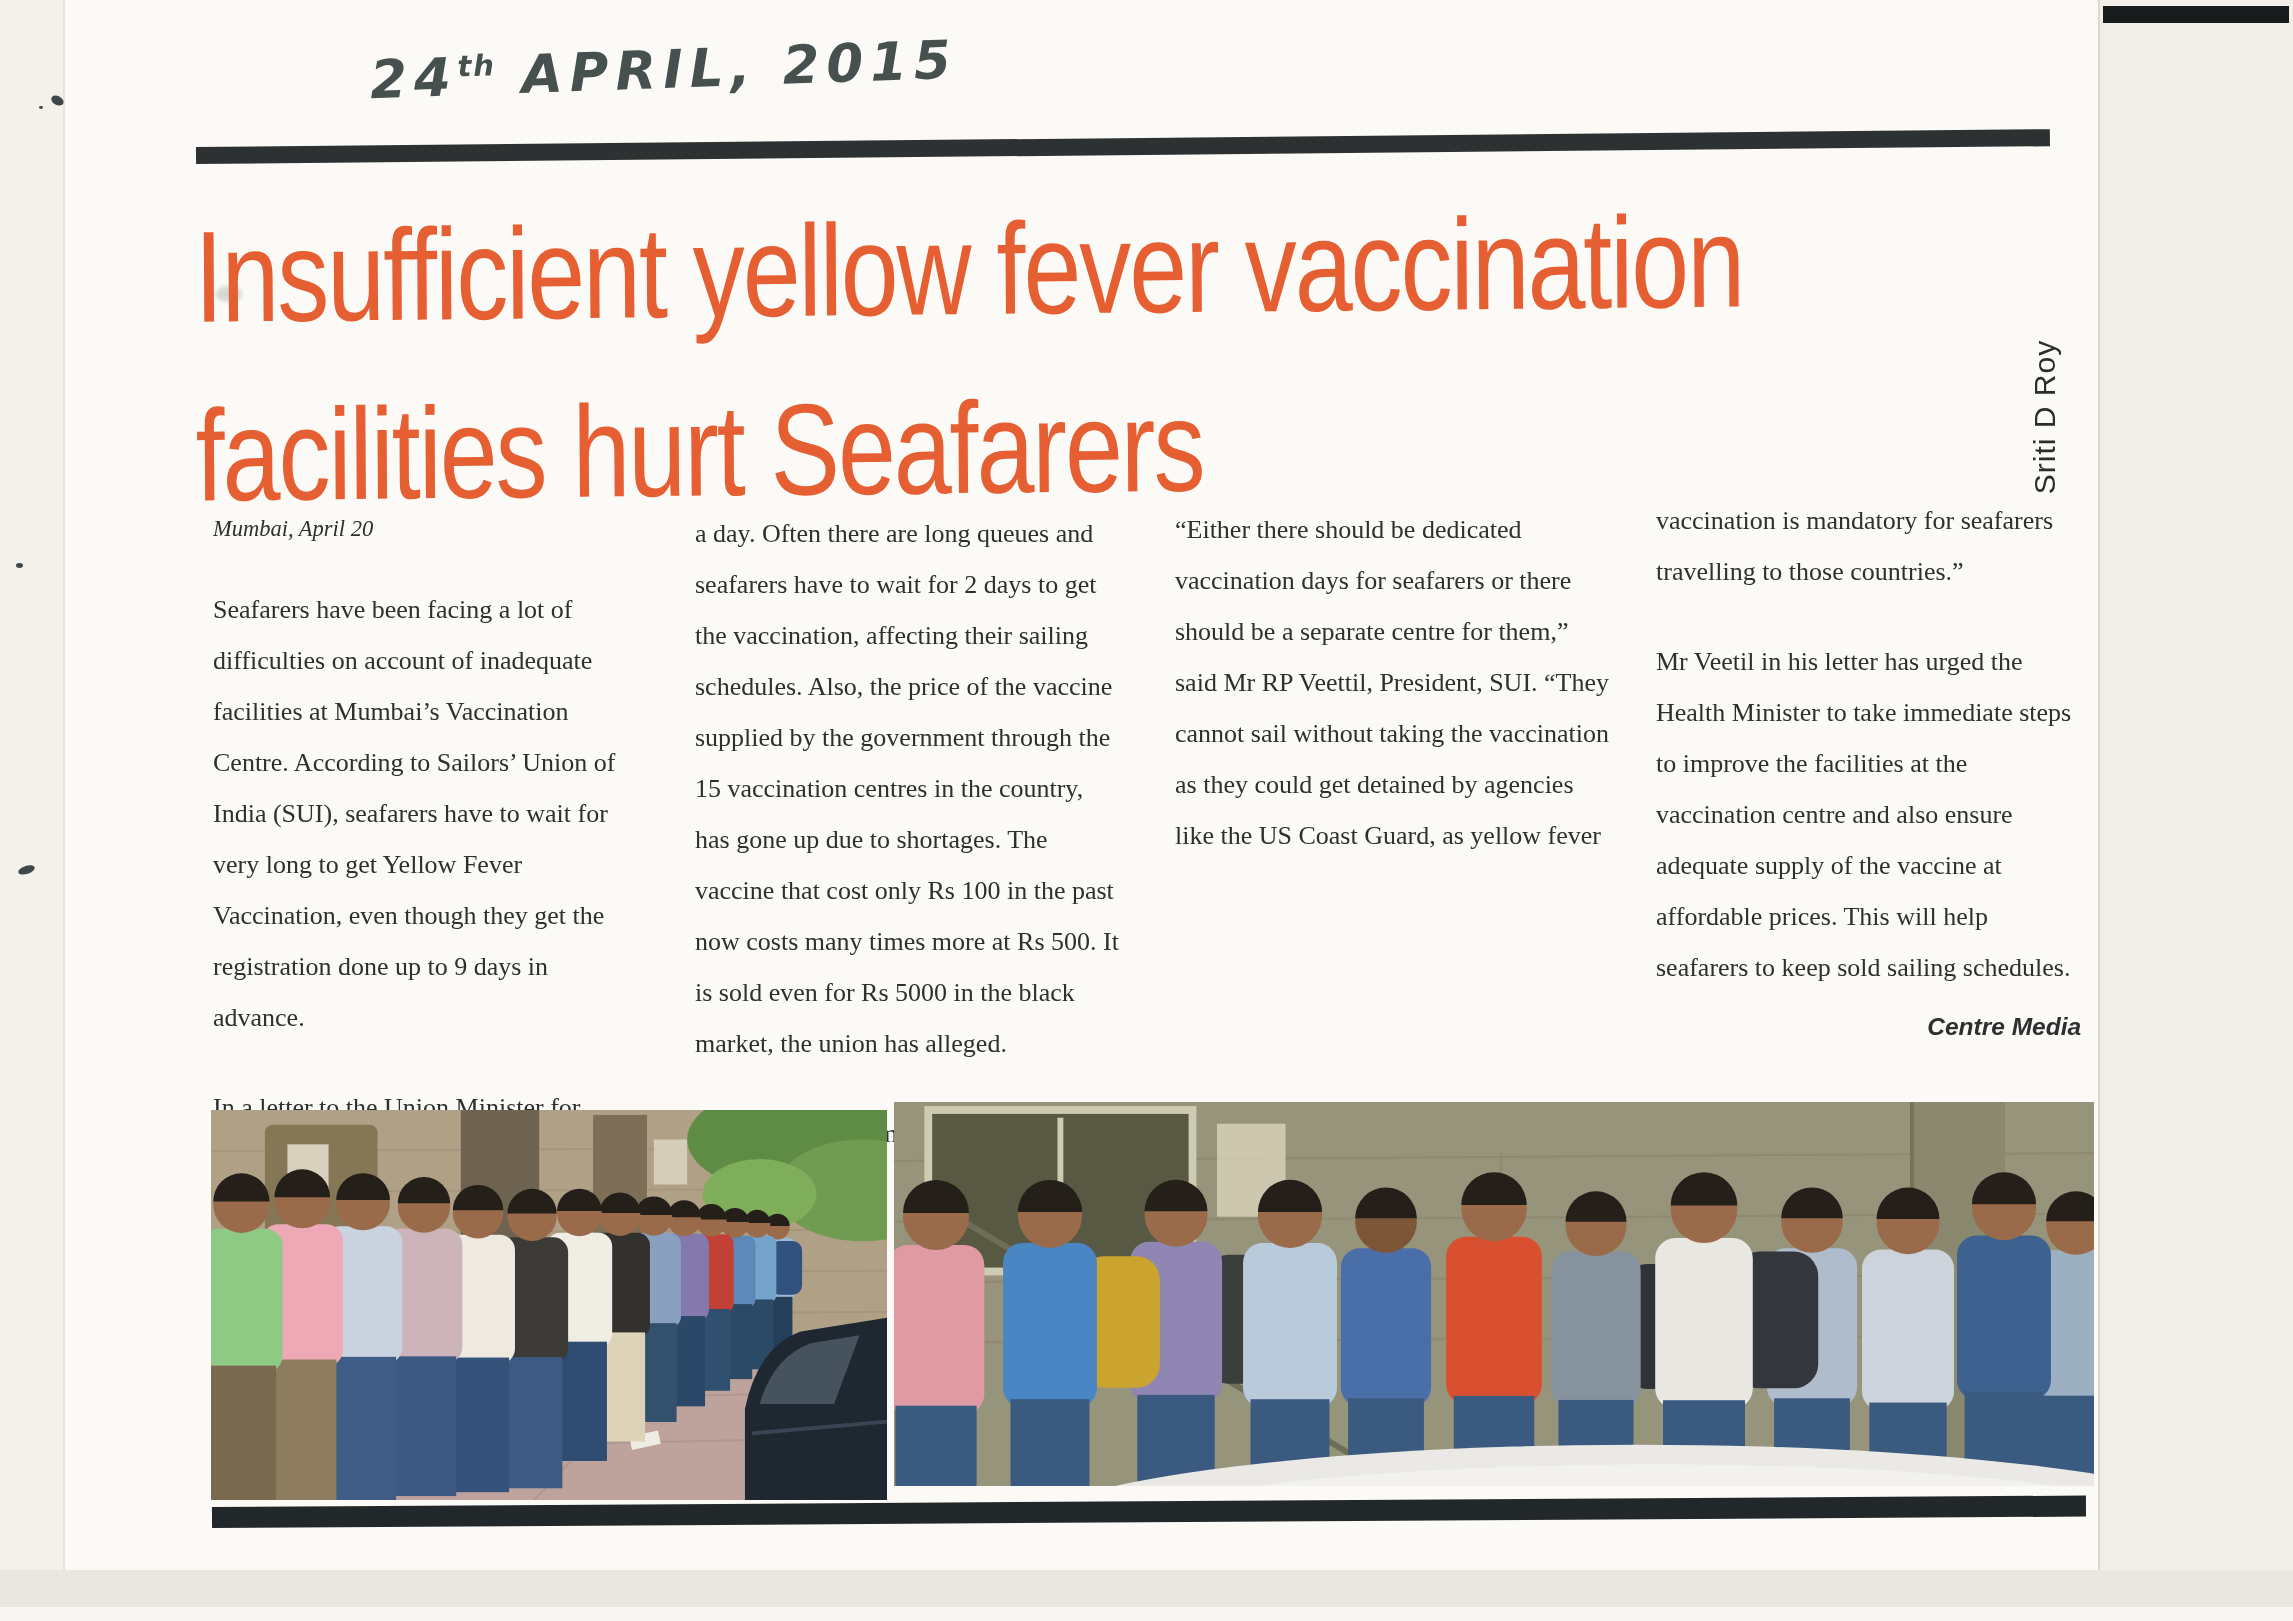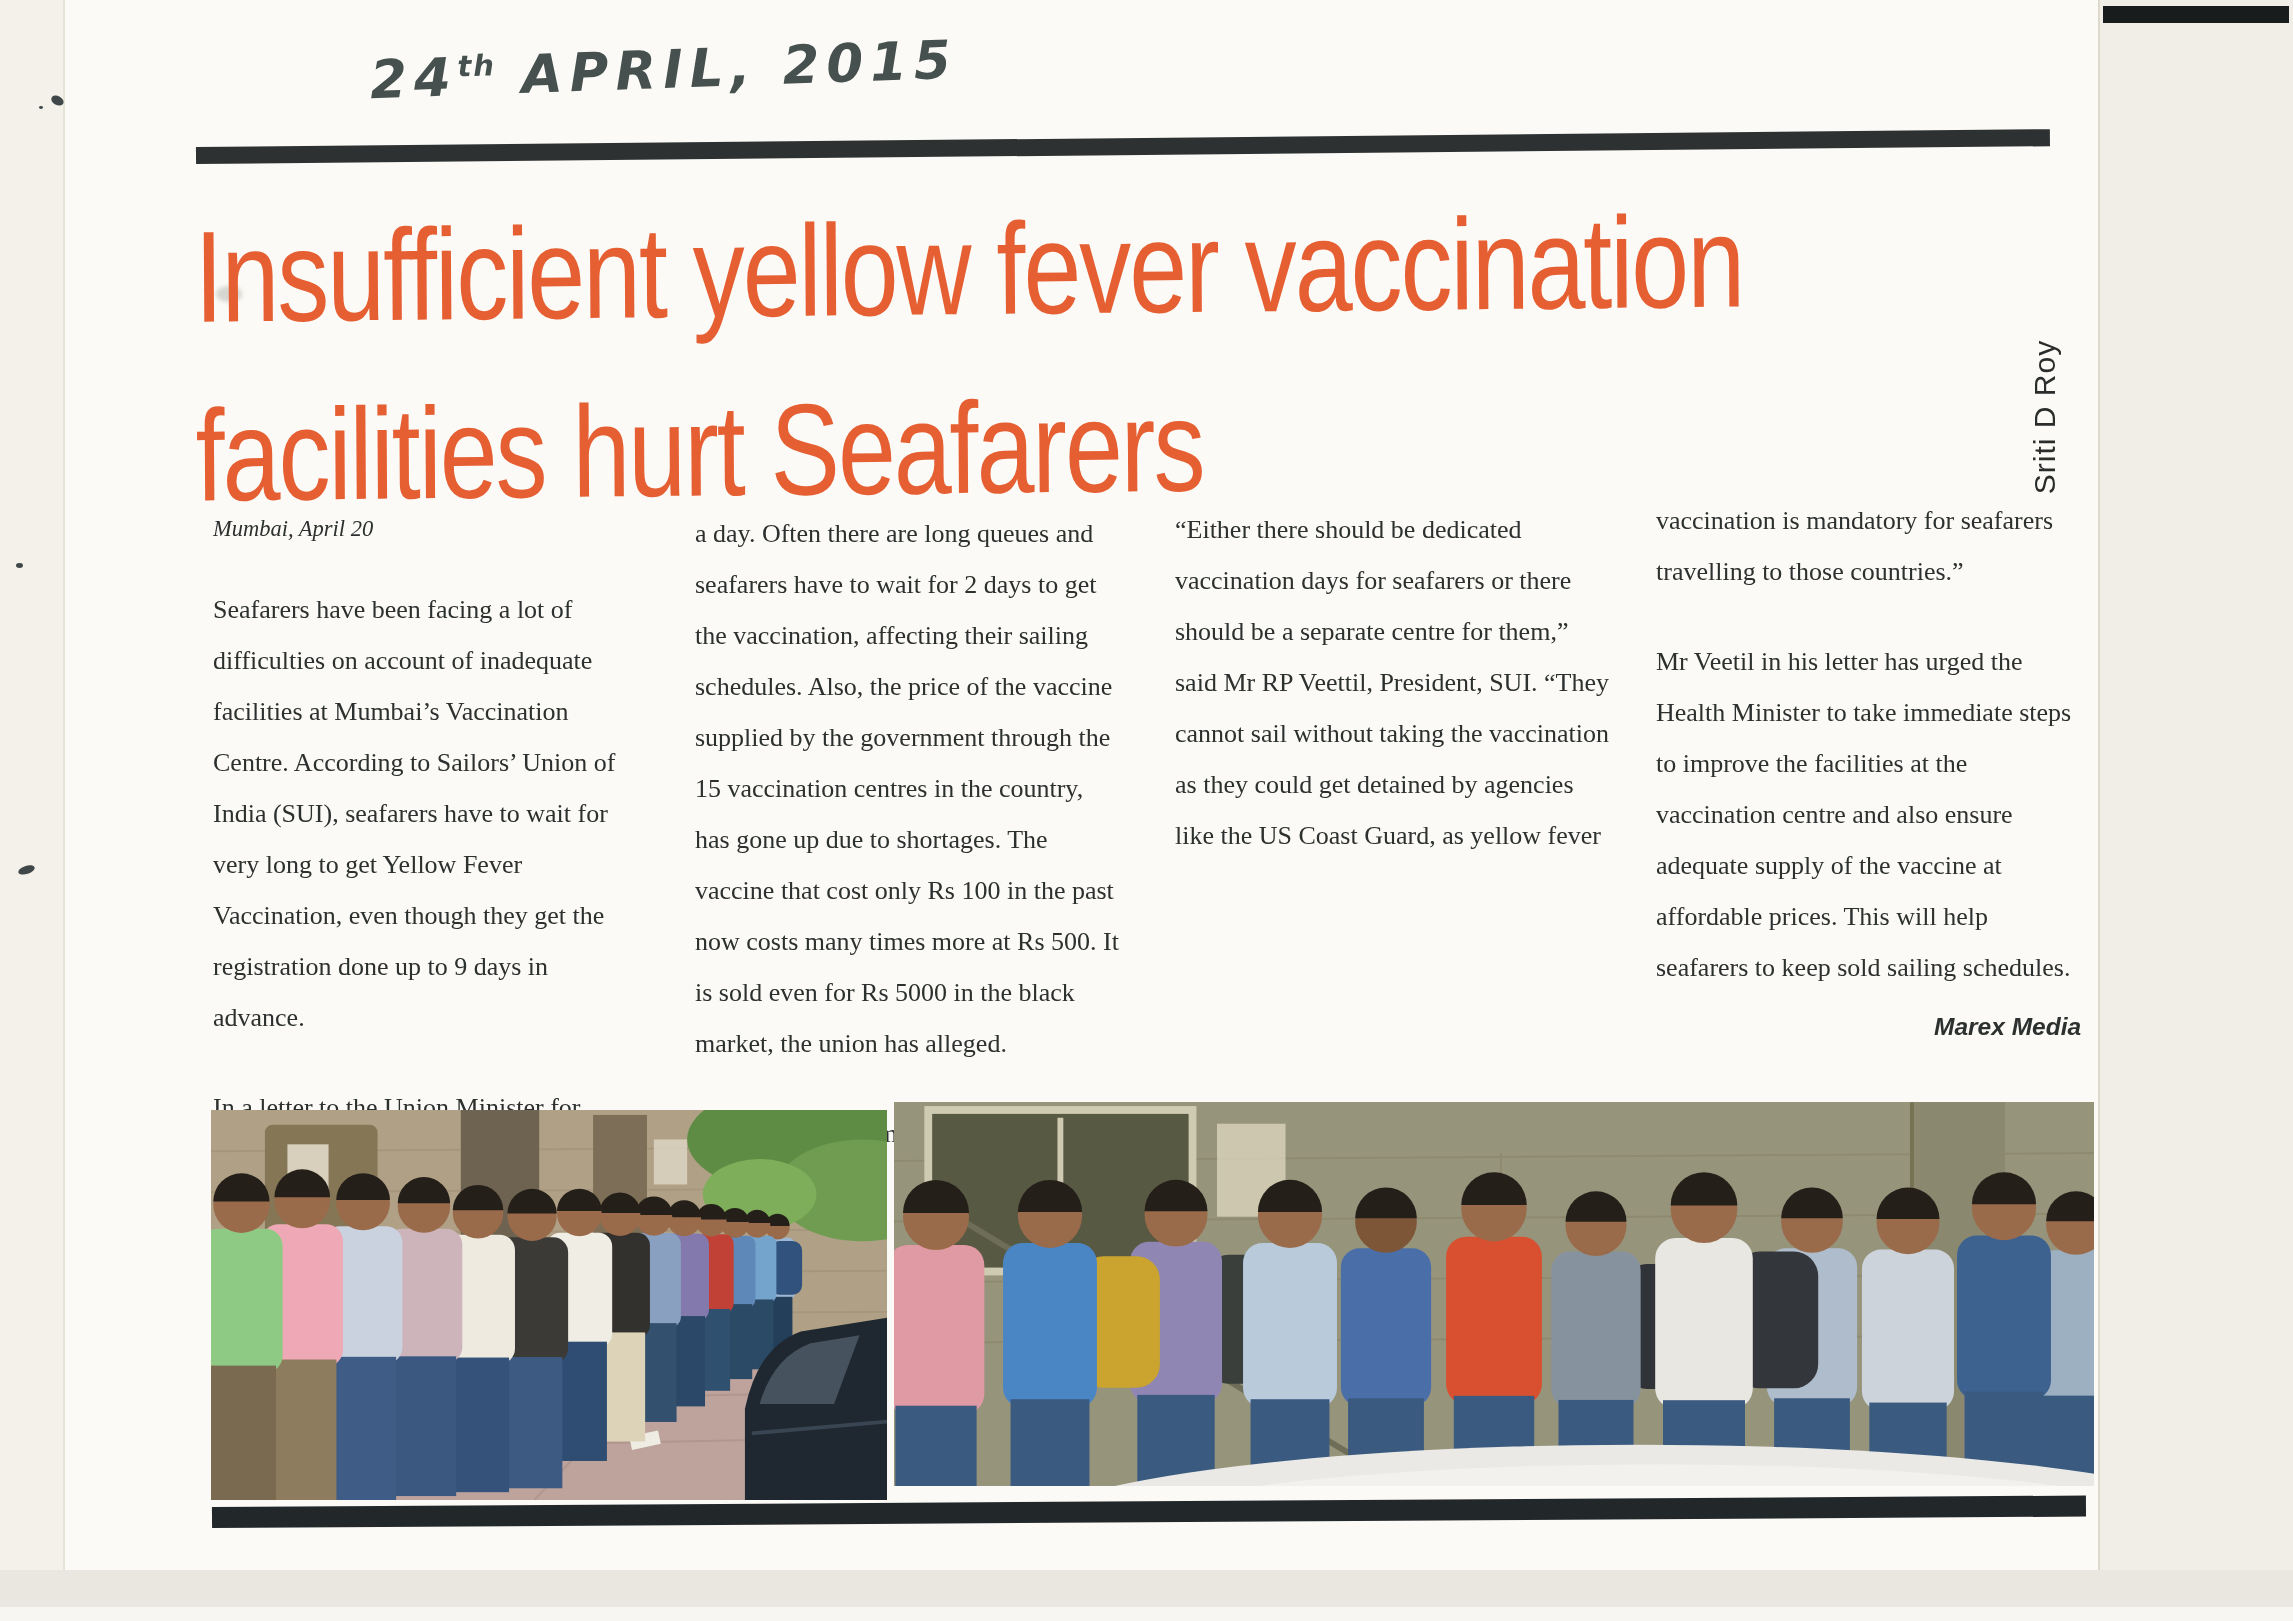--- a/index.html
+++ b/index.html
@@ -96,21 +96,21 @@
     <p>Yellow fever is a major concern in</p>
   </div>
 
   <div class="col col-3">
     <p>“Either there should be dedicated vaccination days for seafarers or there should be a separate centre for them,” said Mr RP Veettil, President, SUI. “They cannot sail without taking the vaccination as they could get detained by agencies like the US Coast Guard, as yellow fever</p>
   </div>
 
   <div class="col col-4">
     <p>vaccination is mandatory for seafarers travelling to those countries.”</p>
     <p style="margin-bottom:7.8px;">Mr Veetil in his letter has urged the Health Minister to take immediate steps to improve the facilities at the vaccination centre and also ensure adequate supply of the vaccine at affordable prices. This will help seafarers to keep sold sailing schedules.</p>
-    <span class="credit">Marex Media</span>
+    <span class="credit">Centre Media</span>
   </div>
 
   <div class="photo photo-left">
     <svg id="svg-left" viewBox="0 0 690 398" role="img" aria-label="Long queue of seafarers standing on a pavement outside a stone building in Mumbai, a dark car parked at right">
       <rect width="690" height="260" fill="#b0a086"></rect>
       <g stroke="#9e8e74" stroke-width="2" opacity="0.55">
         <line x1="0" y1="42" x2="690" y2="38"></line>
           <line x1="0" y1="84" x2="690" y2="80"></line>
         <line x1="0" y1="126" x2="690" y2="122"></line>
           <line x1="0" y1="168" x2="690" y2="164"></line>

